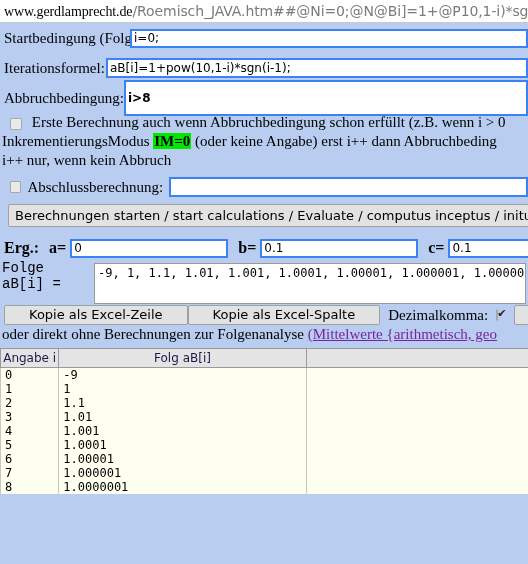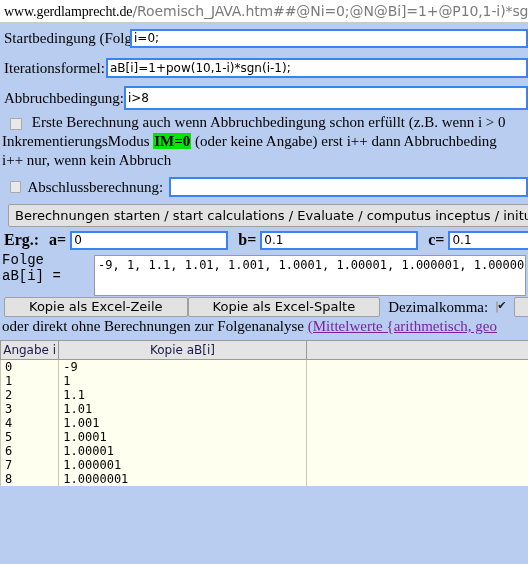--- a/index.html
+++ b/index.html
@@ -73,21 +73,21 @@
   .field-row { height: 30px; padding-left: 4px; }
   .field-row .lbl { display: inline-block; }
 
   #init-label { width: 126px; }
   #init-input { width: 560px; }
 
   #iter-label { width: 131px; }
   #iter-input { width: 540px; height: 20px; }
 
   #abbr-label { width: 129px; }
-  #abbr-input { width: 560px; height: 24px; }
+  #abbr-input { width: 560px; height: 36px; font-weight: bold; }
 
   
   .cbox {
     -webkit-appearance: none;
     appearance: none;
     width: 12px;
     height: 12px;
     border: 1px solid #a8a8a8;
     background: #e9e9e9;
     margin: 0 6px 0 8px;
@@ -262,21 +262,21 @@
   <div class="row abschluss-row">
     <input class="cbox" type="checkbox" style="">
     <span class="lbl">Abschlussberechnung:</span>
     <input class="txt" id="abschluss-input" type="text" style="margin-left: 6px;" value="">
   </div>
 
   <div>
     <button class="btn btn-main">Berechnungen starten / start calculations / Evaluate / computus inceptus / initus computa</button>
   </div>
 
-  <div class="row erg-row" style="margin-top:1px">
+  <div class="row erg-row" style="margin-top:9px">
     <span class="bold-serif">Erg.:</span>
     <span class="bold-serif erg-lab">a=</span>
     <input class="txt" id="erg-a-input" type="text" value="0" style="">
     <span class="bold-serif erg-lab">b=</span>
     <input class="txt" id="erg-b-input" type="text" value="0.1" style="">
     <span class="bold-serif erg-lab">c=</span>
     <input class="txt" id="erg-c-input" type="text" value="0.1" style="">
   </div>
 
   <div class="seq-row">
@@ -300,21 +300,21 @@
   <div class="tbl-wrap">
     <table class="results">
       <colgroup>
         <col class="col-idx">
           <col class="col-b">
           <col class="col-c">
       </colgroup>
       <thead>
         <tr>
           <th>Angabe i</th>
-          <th>Kopie aB[i]</th>
+          <th>Folg aB[i]</th>
           <th>Folge aC[i]</th>
         </tr>
       </thead>
       <tbody id="tbody">
           <tr>
             <td class="col-idx">0</td>
             <td class="col-b">-9</td>
             <td class="col-c"></td>
           </tr>
           <tr>

